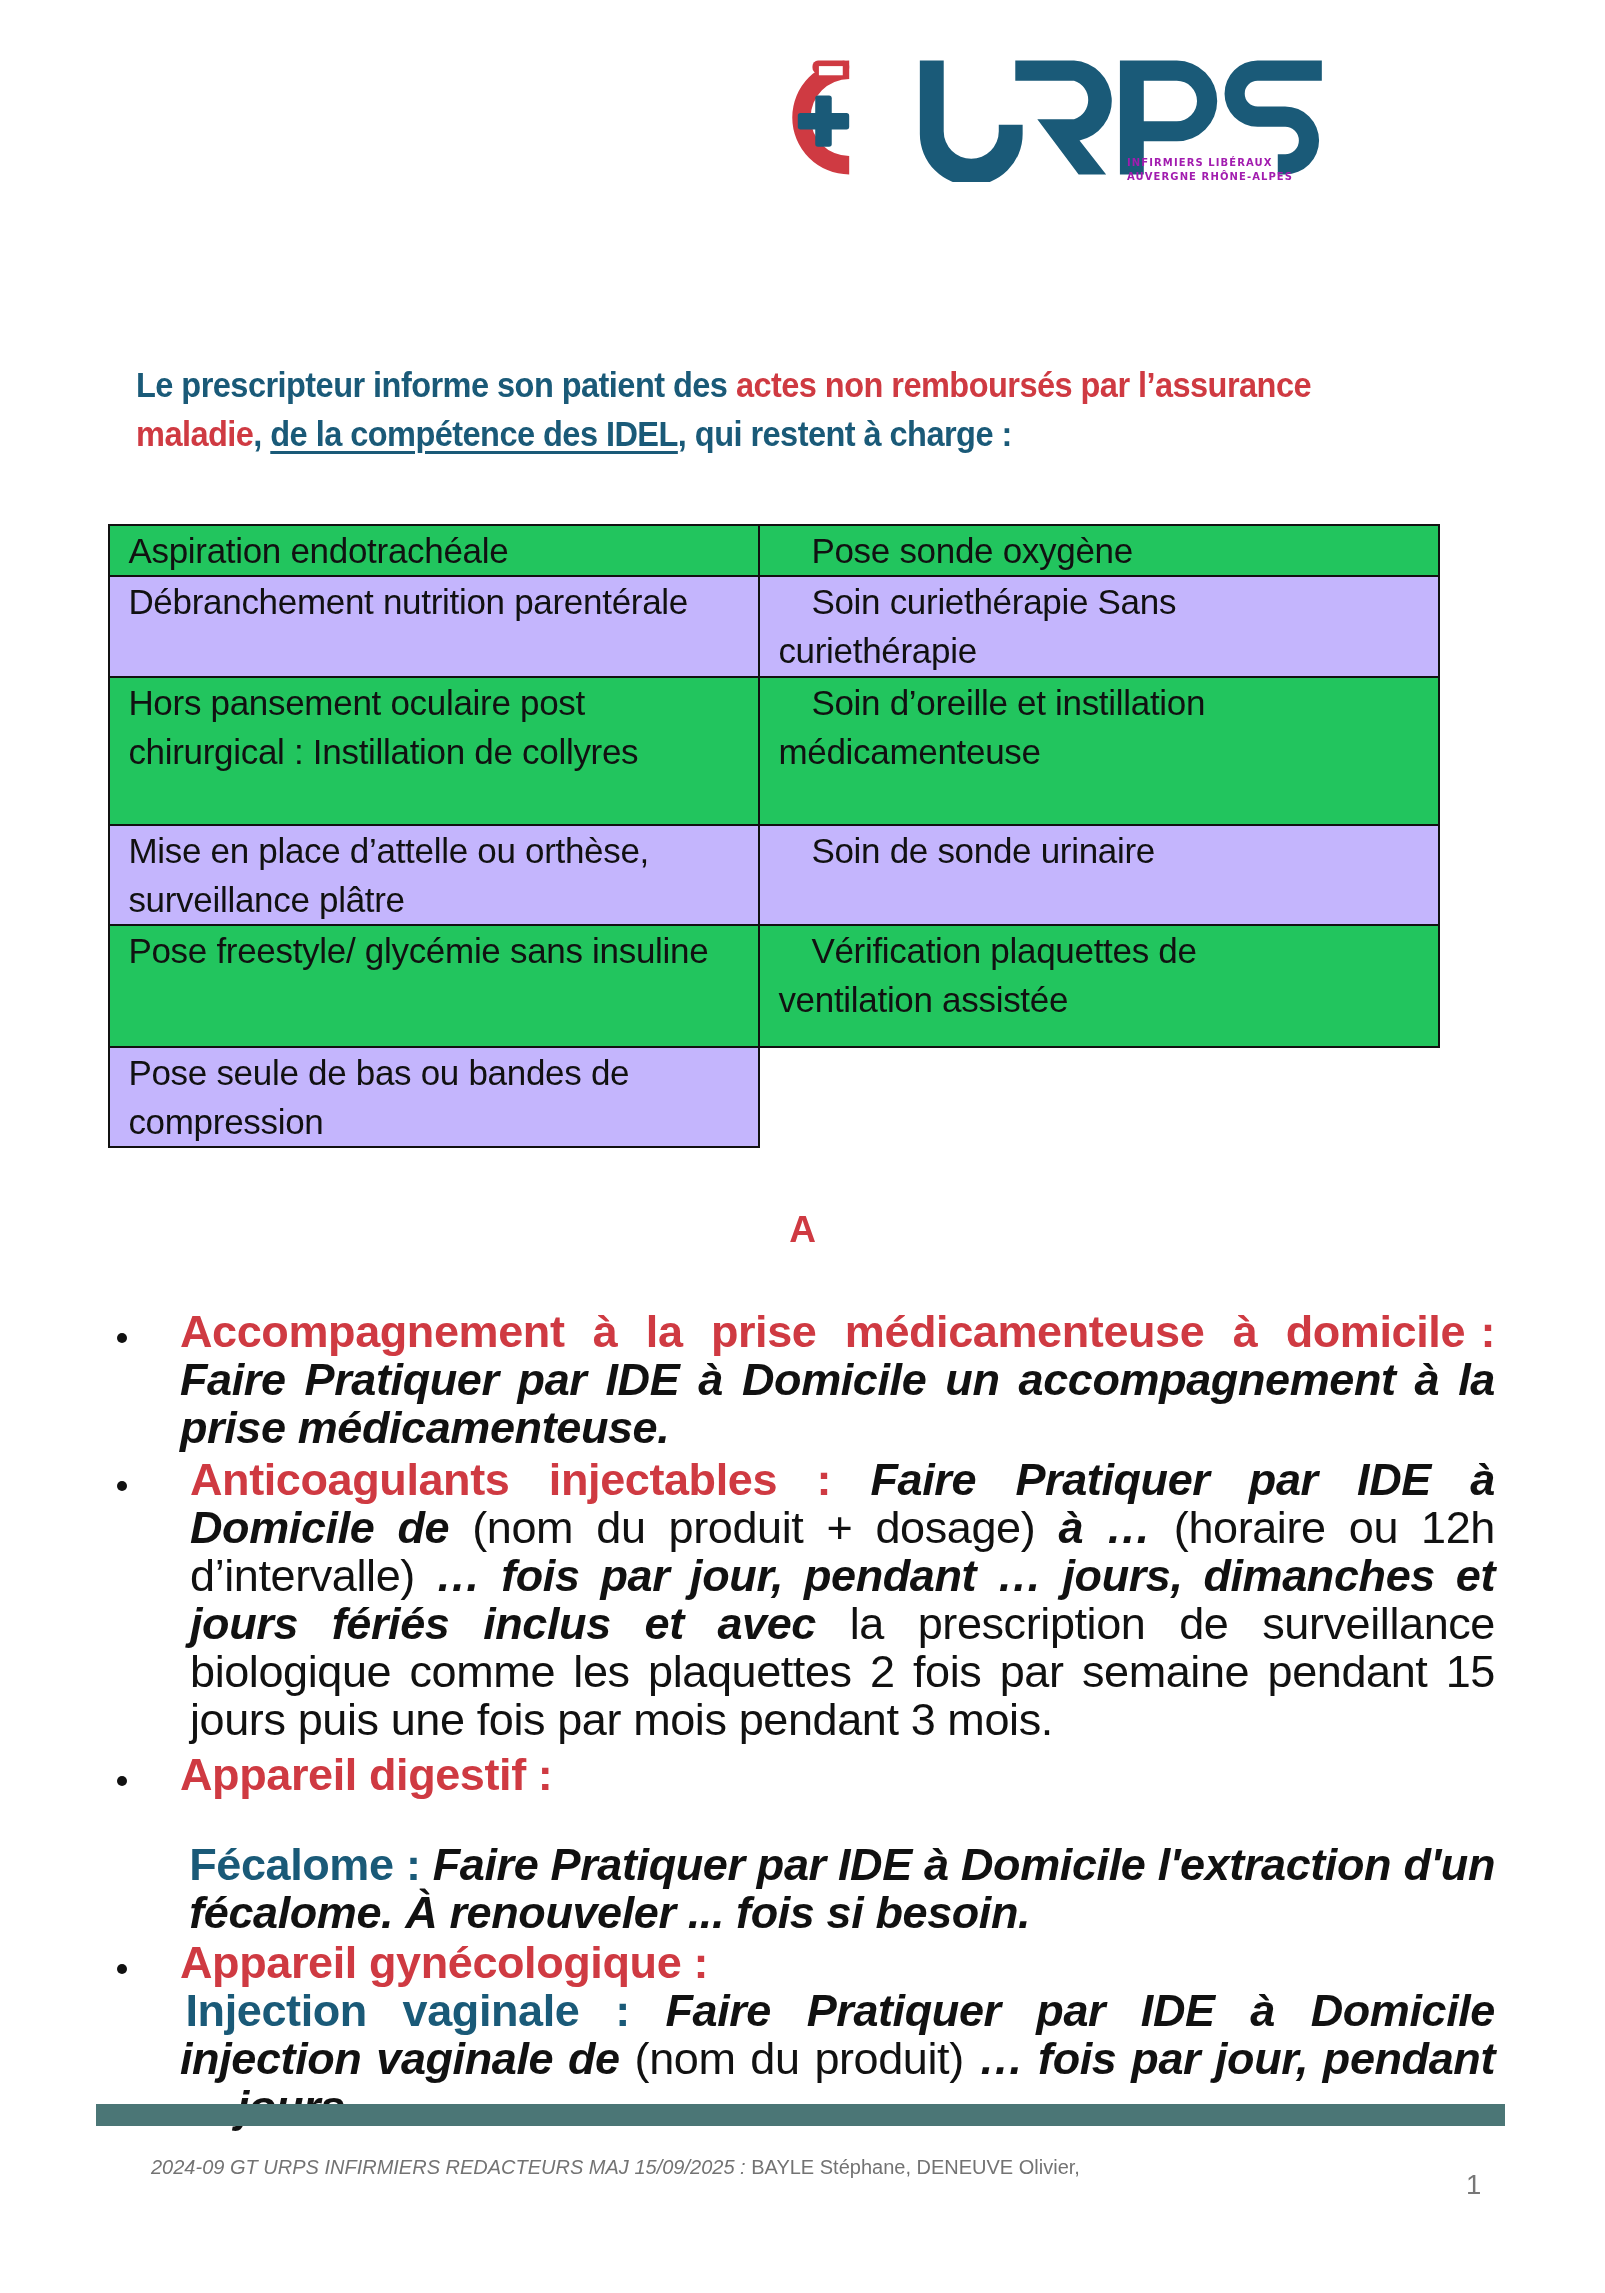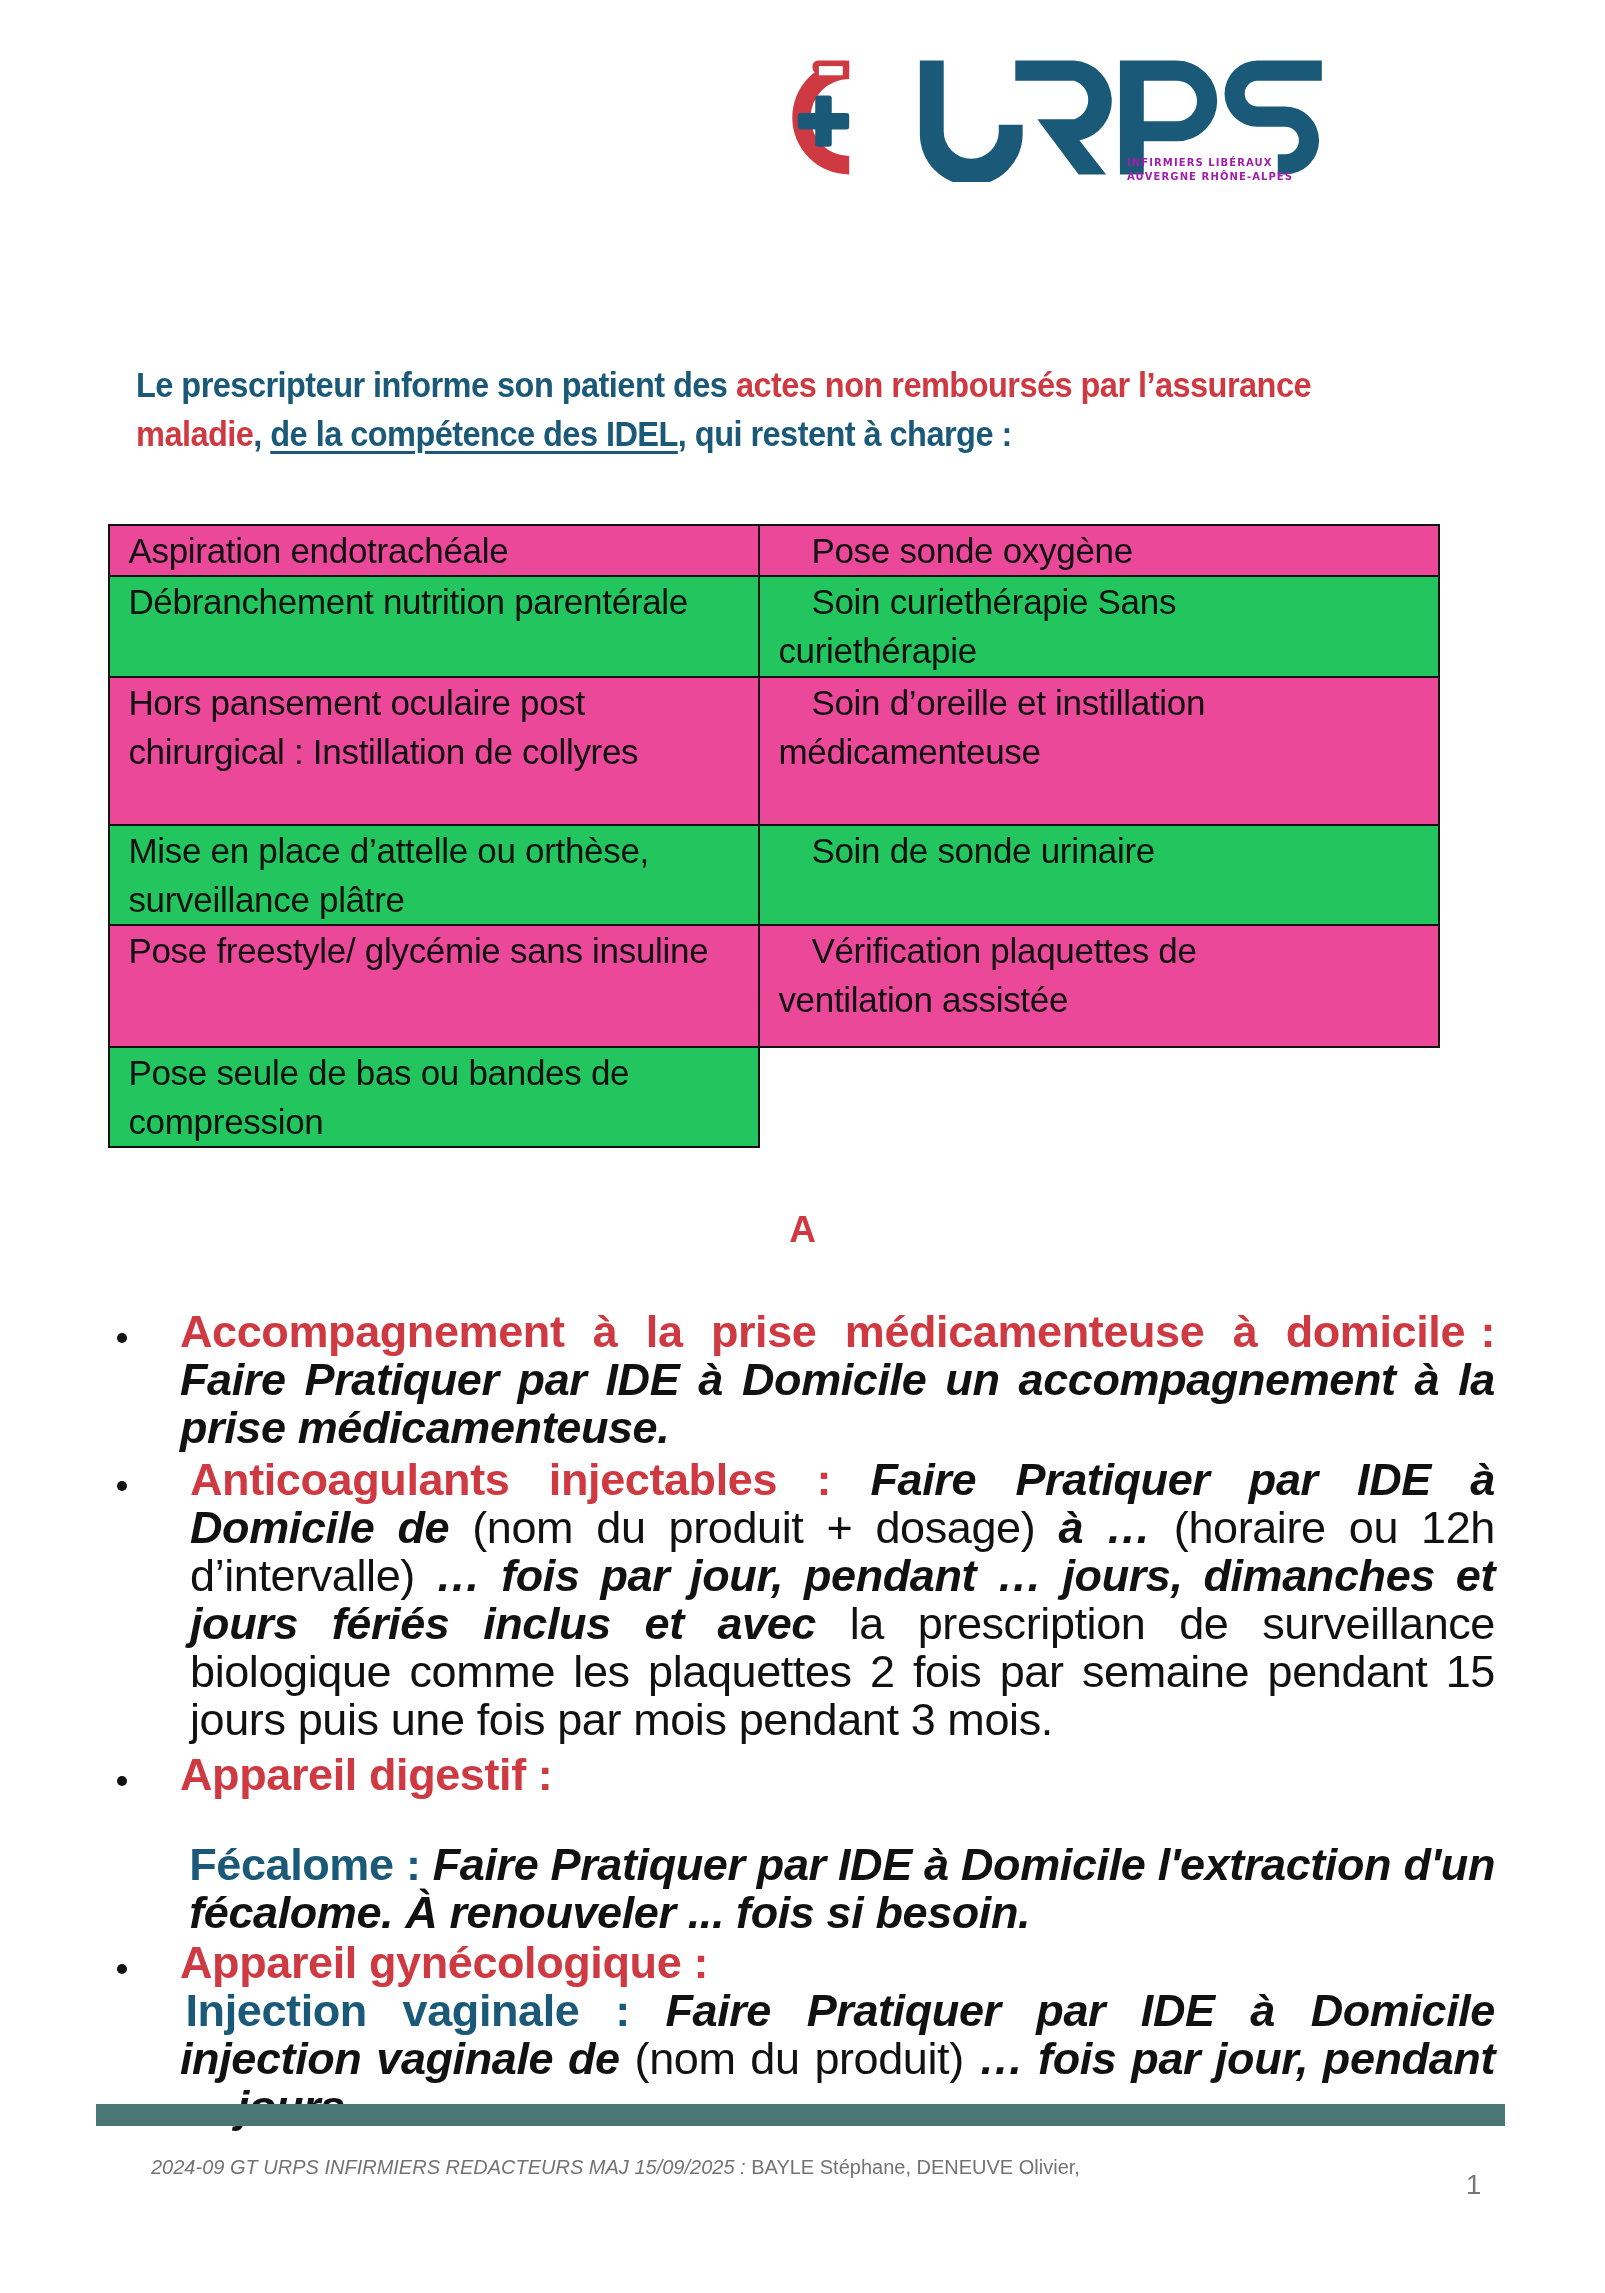--- a/index.html
+++ b/index.html
@@ -17,22 +17,22 @@
   .intro { left: 136px; top: 360px; width: 1304px; font-size: 35px; font-weight: bold;
            line-height: 49px; color: #1a5a78; letter-spacing: -0.6px; transform: scaleX(0.93); transform-origin: left top; }
   .intro .red { color: #cf3a42; }
   .intro .ul { text-decoration: underline; text-decoration-thickness: 2.8px; text-underline-offset: 4.6px; }
 
   
   .tbl { left: 108px; top: 524px; border-collapse: collapse; table-layout: fixed; }
   .tbl td { border: 2.8px solid #111; padding: 0 18.4px; vertical-align: top; font-size: 35px;
             line-height: 49px; color: #111; transform-origin: left; letter-spacing: -0.3px; }
   .tbl td.empty { border: none; background: transparent; }
-  .bg-blue { background: #ec4899; }
-  .bg-pink { background: #22c55e; }
+  .bg-blue { background: #22c55e; }
+  .bg-pink { background: #c4b5fd; }
   .tbl td .indent { padding-left: 33px; }
 
   
   .section-letter { left: 0; width: 1605px; top: 1209px; text-align: center; font-size: 37px;
                     font-weight: bold; color: #cf3a42; }
 
   
   .bullet { position: absolute; left: 108px; width: 1387px; }
   .bullet .dot { position: absolute; left: 9.2px; width: 10px; height: 10px; border-radius: 50%; background: #111; }
   .bullet .body { position: absolute; right: 0; font-size: 45px; line-height: 48px; text-align: justify; }

